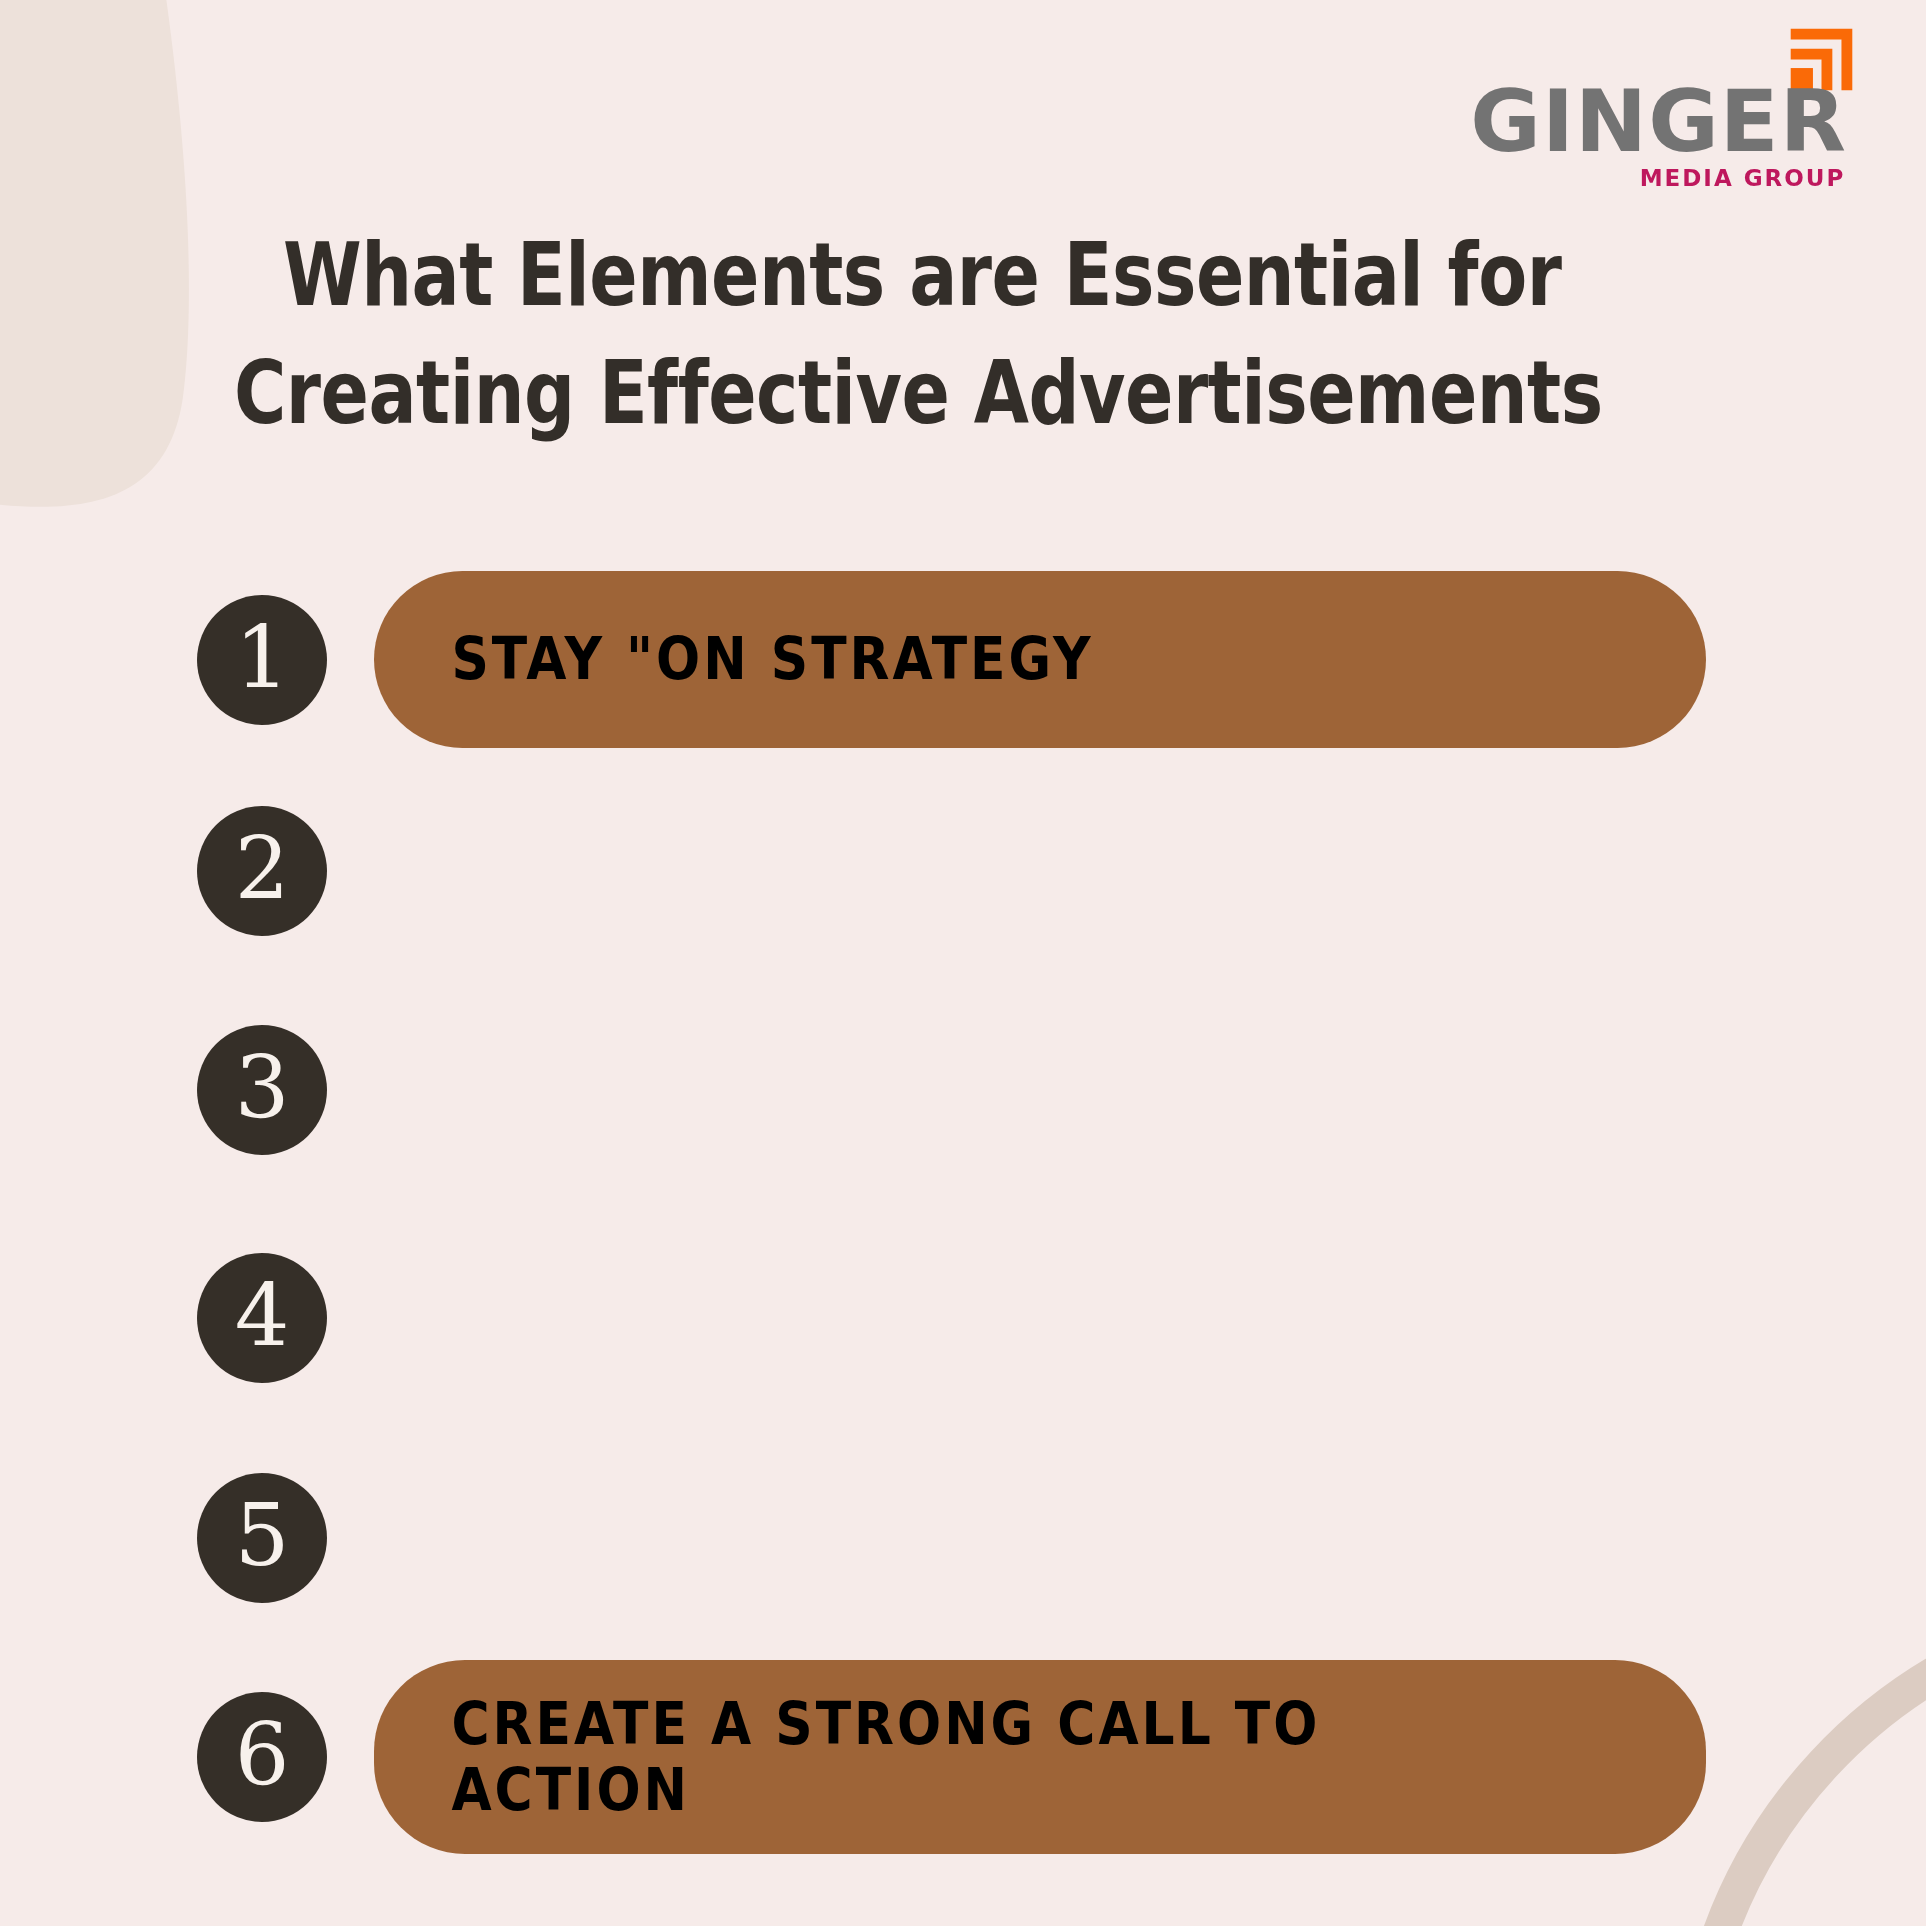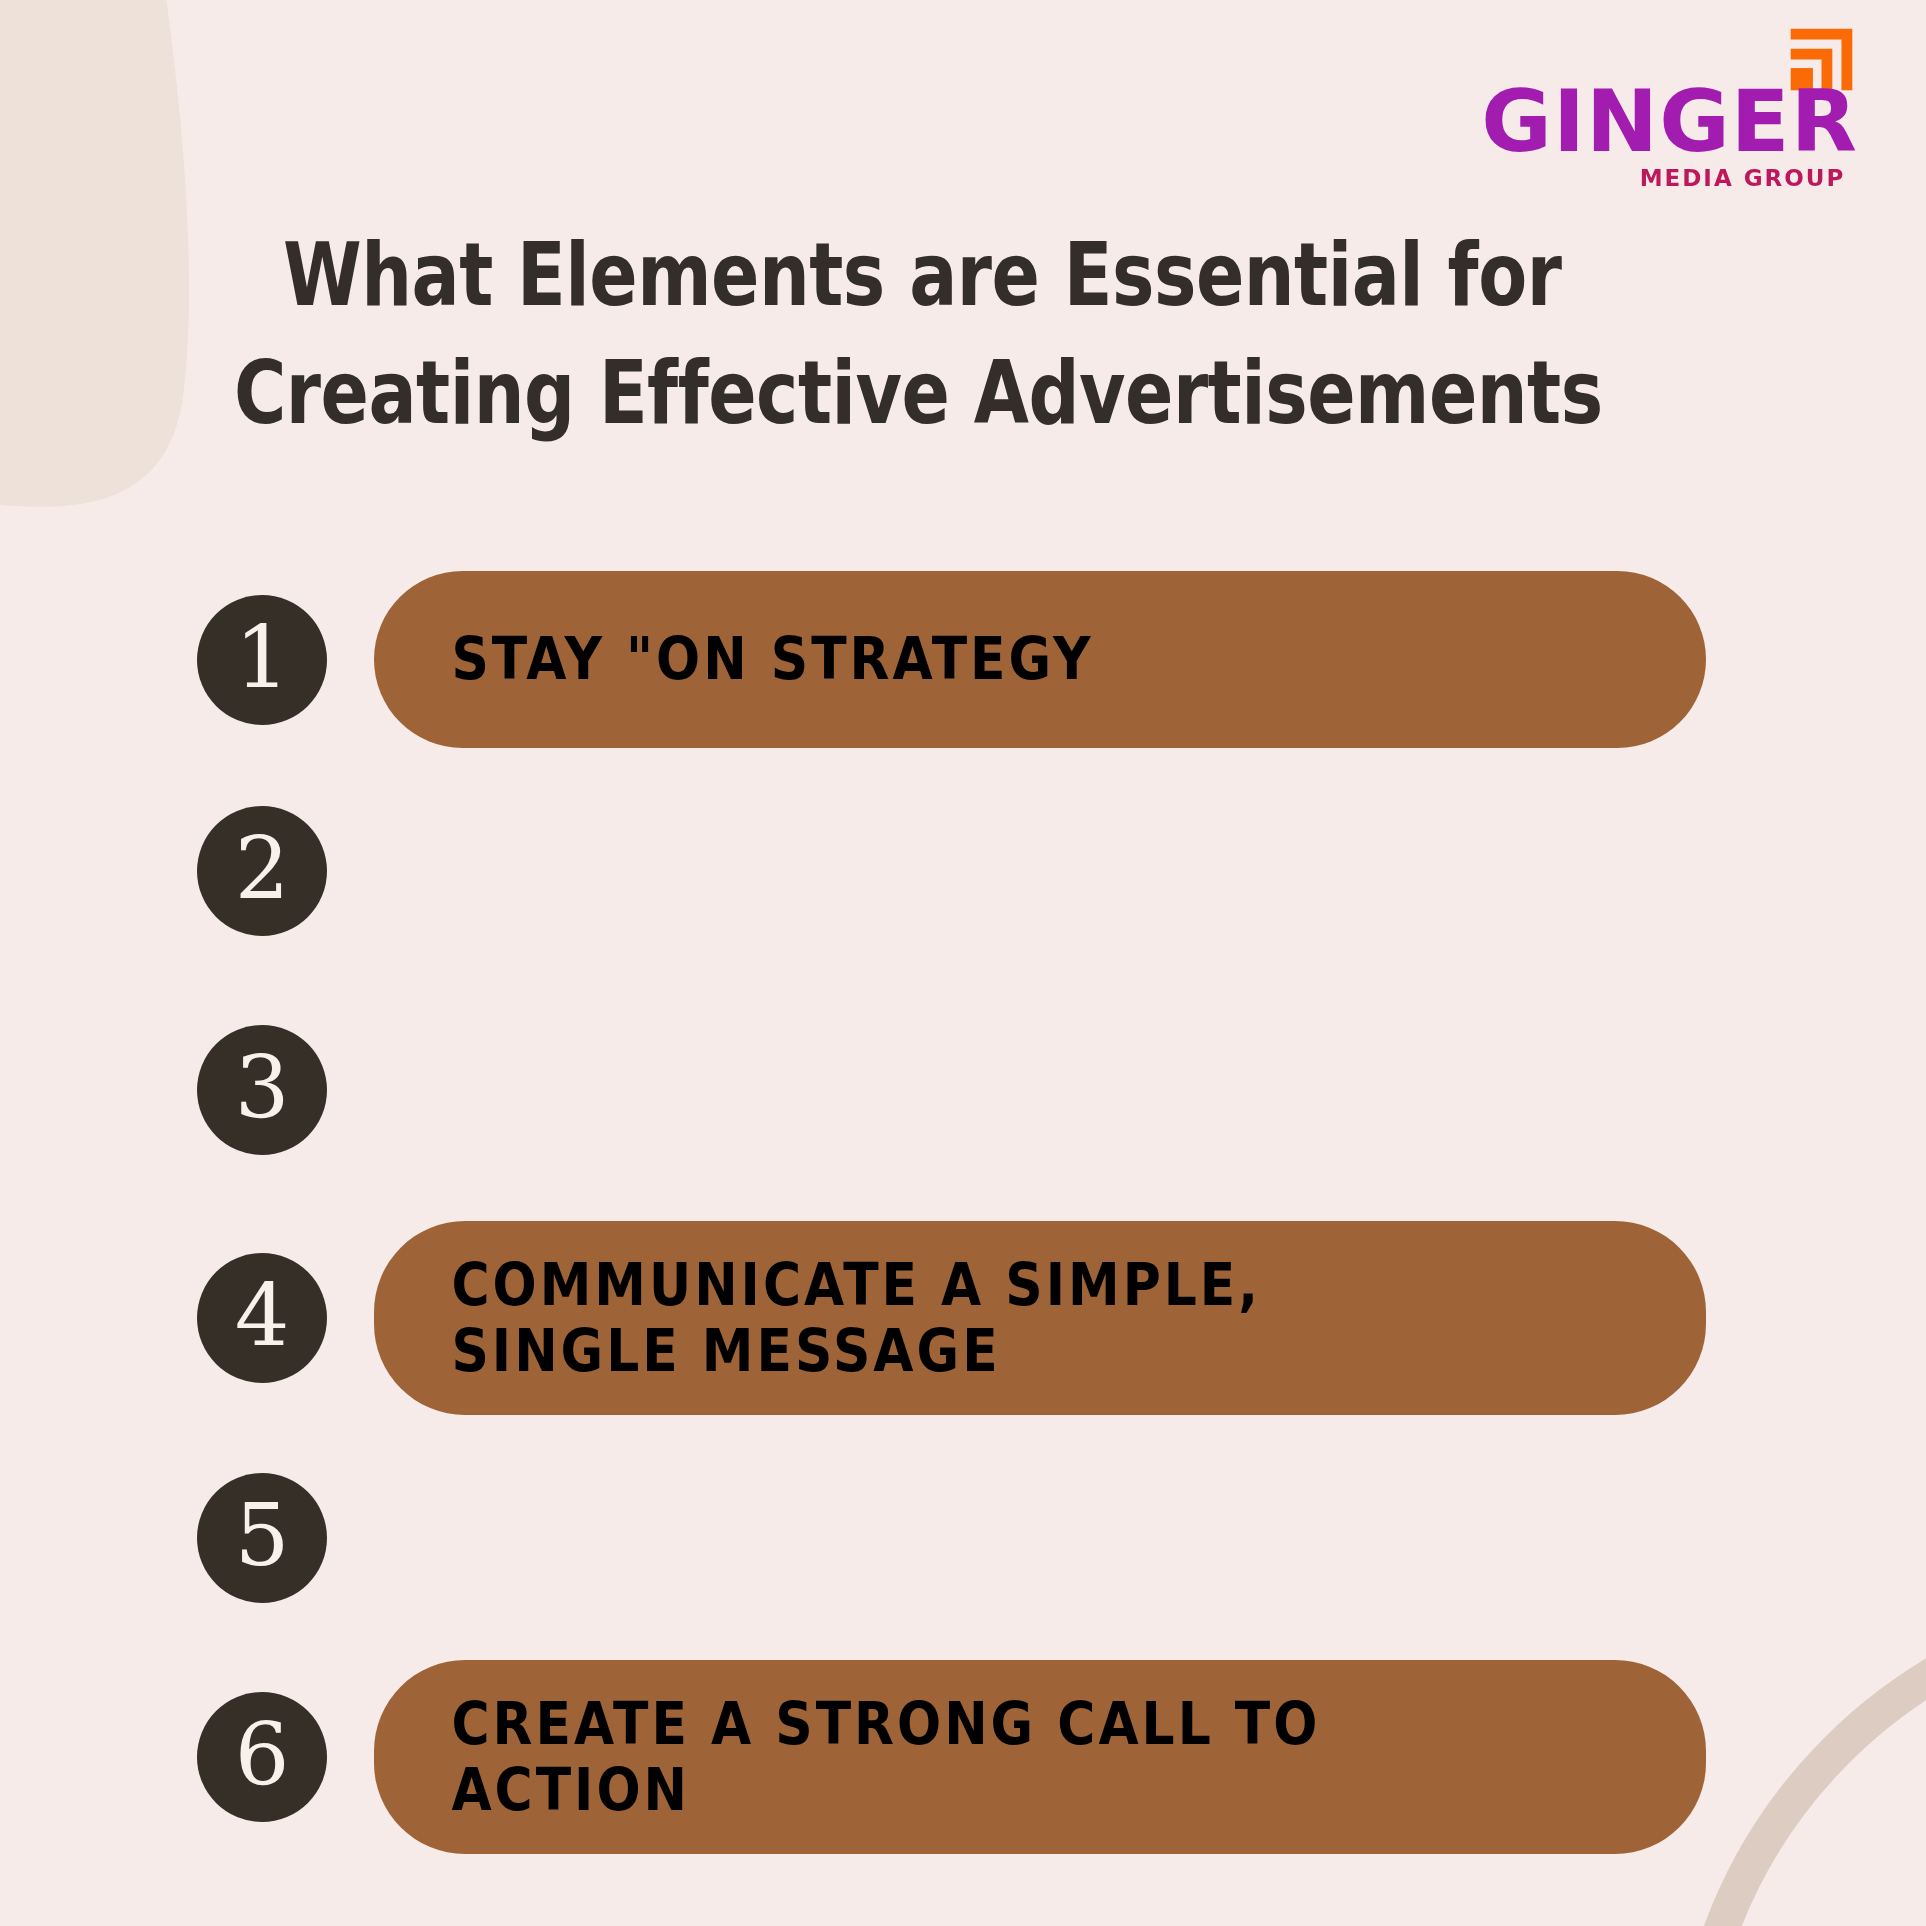--- a/index.html
+++ b/index.html
@@ -46,22 +46,22 @@
     width: 422px;
     text-align: right;
   }
   .logo-ginger {
     display: block;
     font-family: "DejaVu Sans", sans-serif;
     font-weight: 700;
     font-size: 86px;
     line-height: 0.93;
     letter-spacing: 1.1px;
-    color: #a21caf;
-    margin-right: 0;
+    color: #737373;
+    margin-right: 11px;
   }
   .logo-sub {
     display: block;
     font-family: "DejaVu Sans", sans-serif;
     font-weight: 700;
     font-size: 23px;
     letter-spacing: 2px;
     color: #be185d;
     margin-top: 3.4px;
     margin-right: 12.6px;
@@ -201,23 +201,20 @@
   <div class="item-row two-line">
     <div class="item-badge">
       <span class="item-badge-num">3</span>
     </div>
   </div>
 
   <div class="item-row two-line">
     <div class="item-badge">
       <span class="item-badge-num">4</span>
     </div>
-    <div class="item-pill">
-      <span class="item-text">COMMUNICATE A SIMPLE, SINGLE MESSAGE</span>
-    </div>
   </div>
 
   <div class="item-row">
     <div class="item-badge">
       <span class="item-badge-num">5</span>
     </div>
   </div>
 
   <div class="item-row two-line">
     <div class="item-badge">

